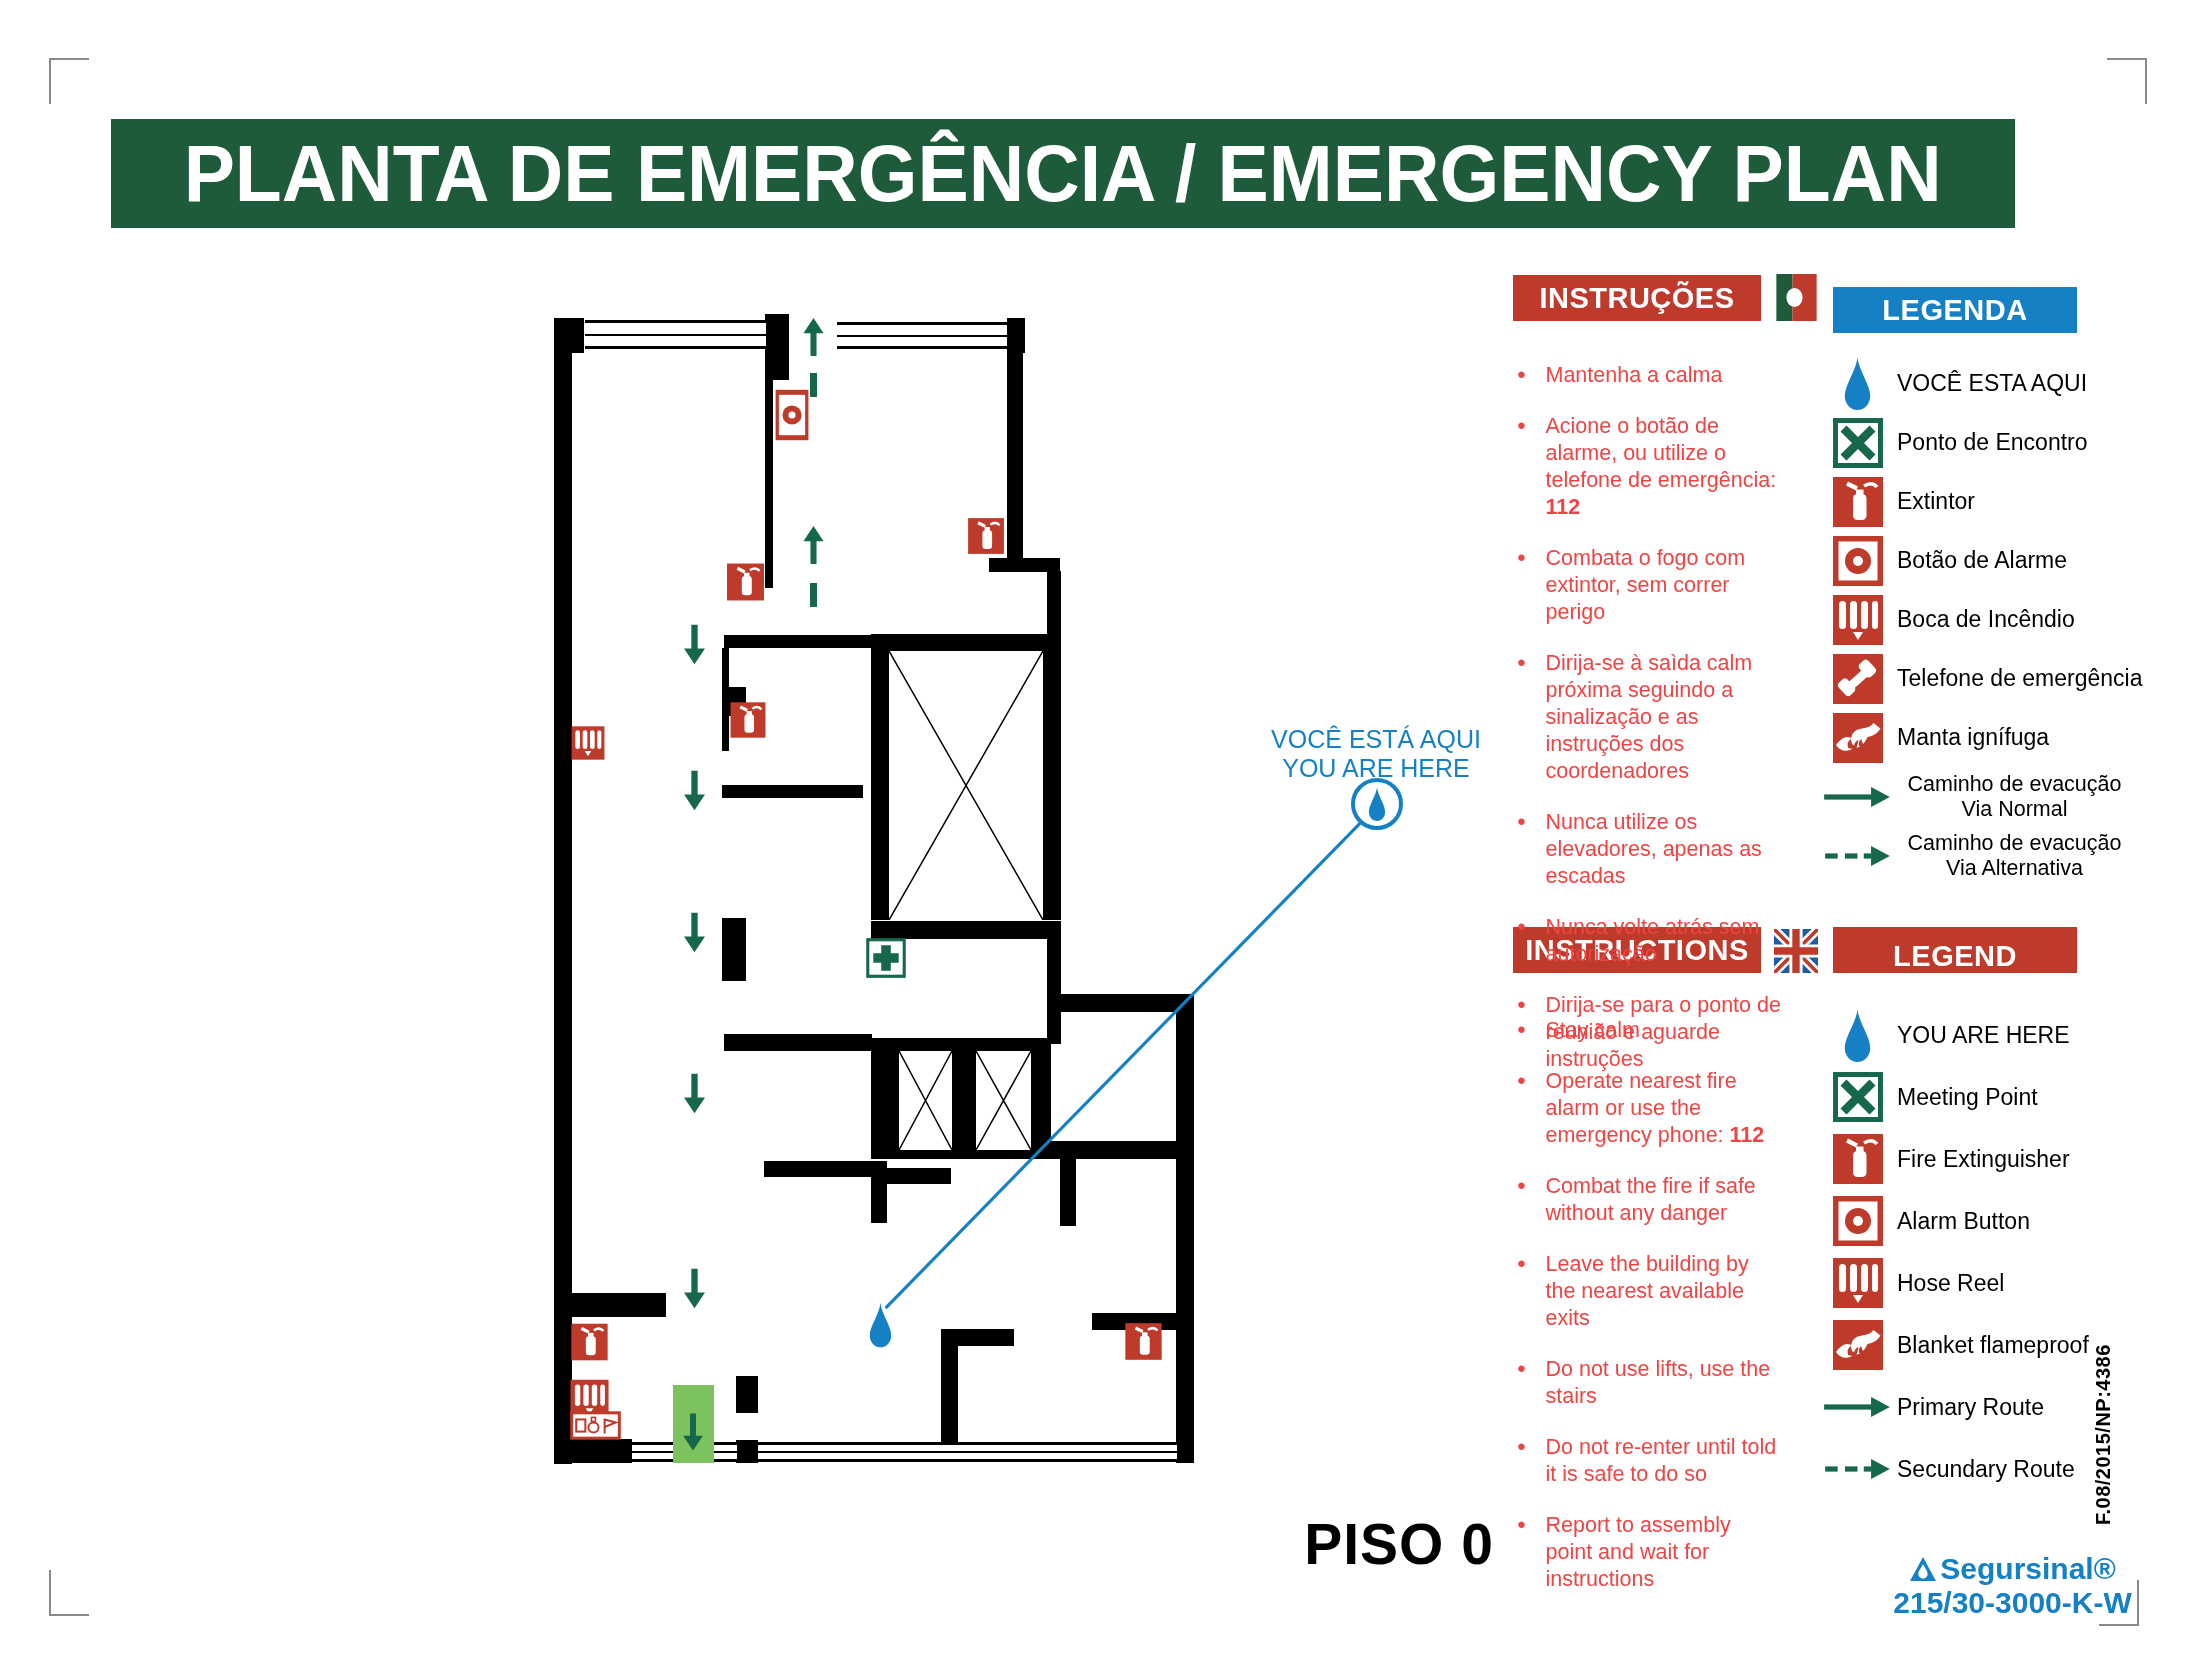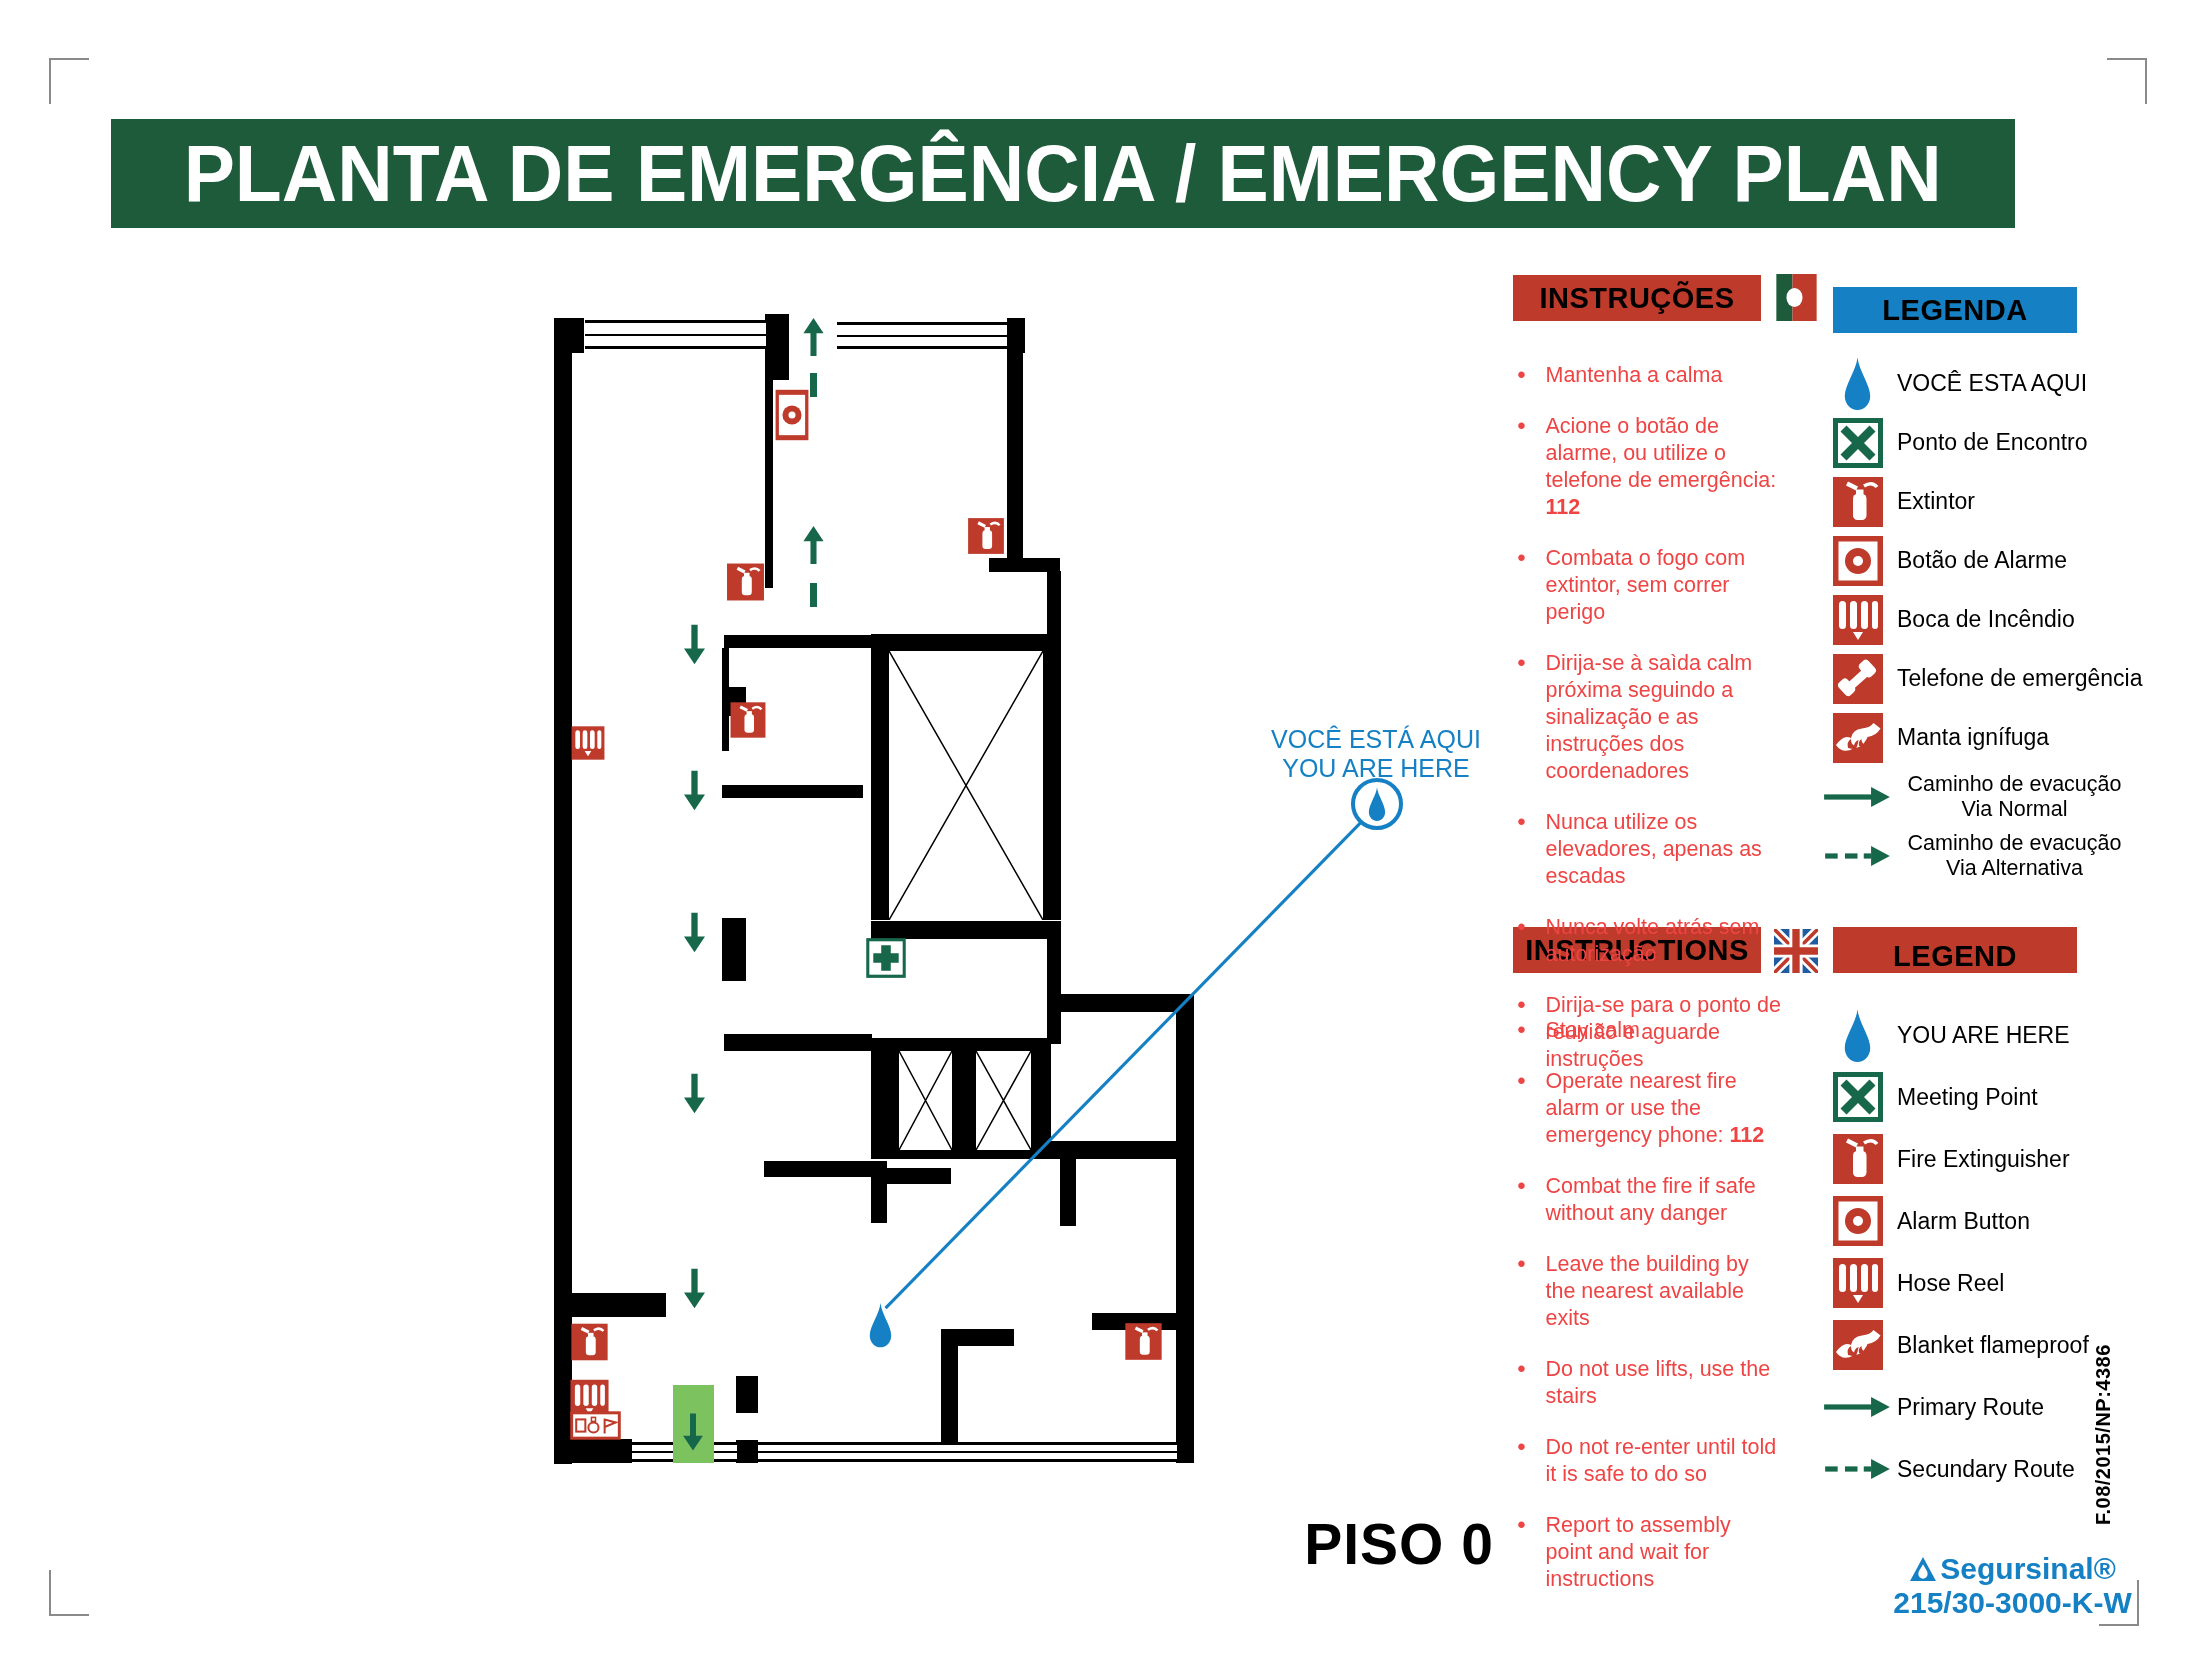--- a/index.html
+++ b/index.html
@@ -31,21 +31,21 @@
   .gdash{position:absolute;background:#17674b;}
 
   
   #yah-label{left:1237px;top:725px;width:278px;text-align:center;color:#1580c4;
     font-size:25px;line-height:29px;font-weight:500;}
   #yah-circle{left:1351px;top:778px;width:52px;height:52px;border:4.7px solid #1580c4;border-radius:50%;
     display:flex;align-items:center;justify-content:center;background:#fff;box-sizing:border-box;}
 
   
   .hdr{position:absolute;height:46px;display:flex;align-items:center;justify-content:center;
-    color:#000000;font-weight:bold;font-size:29px;letter-spacing:0.5px;}
+    color:#ffffff;font-weight:bold;font-size:29px;letter-spacing:0.5px;}
   .hdr.red{background:#be3a2b;}
   .hdr.blue{background:#1580c4;margin-top:12px;}
   .flag{position:absolute;}
 
   .inslist{position:absolute;width:262px;}
   .ins-item{position:relative;padding-left:32.5px;margin-bottom:24px;font-size:21.5px;line-height:27px;color:#ef4444;width:236px;}
   .ins-item:before{content:"\2022";position:absolute;left:4.2px;top:-1px;font-size:24px;}
   .ins-item .b{font-weight:bold;}
 
   .leglist{position:absolute;width:335px;}

